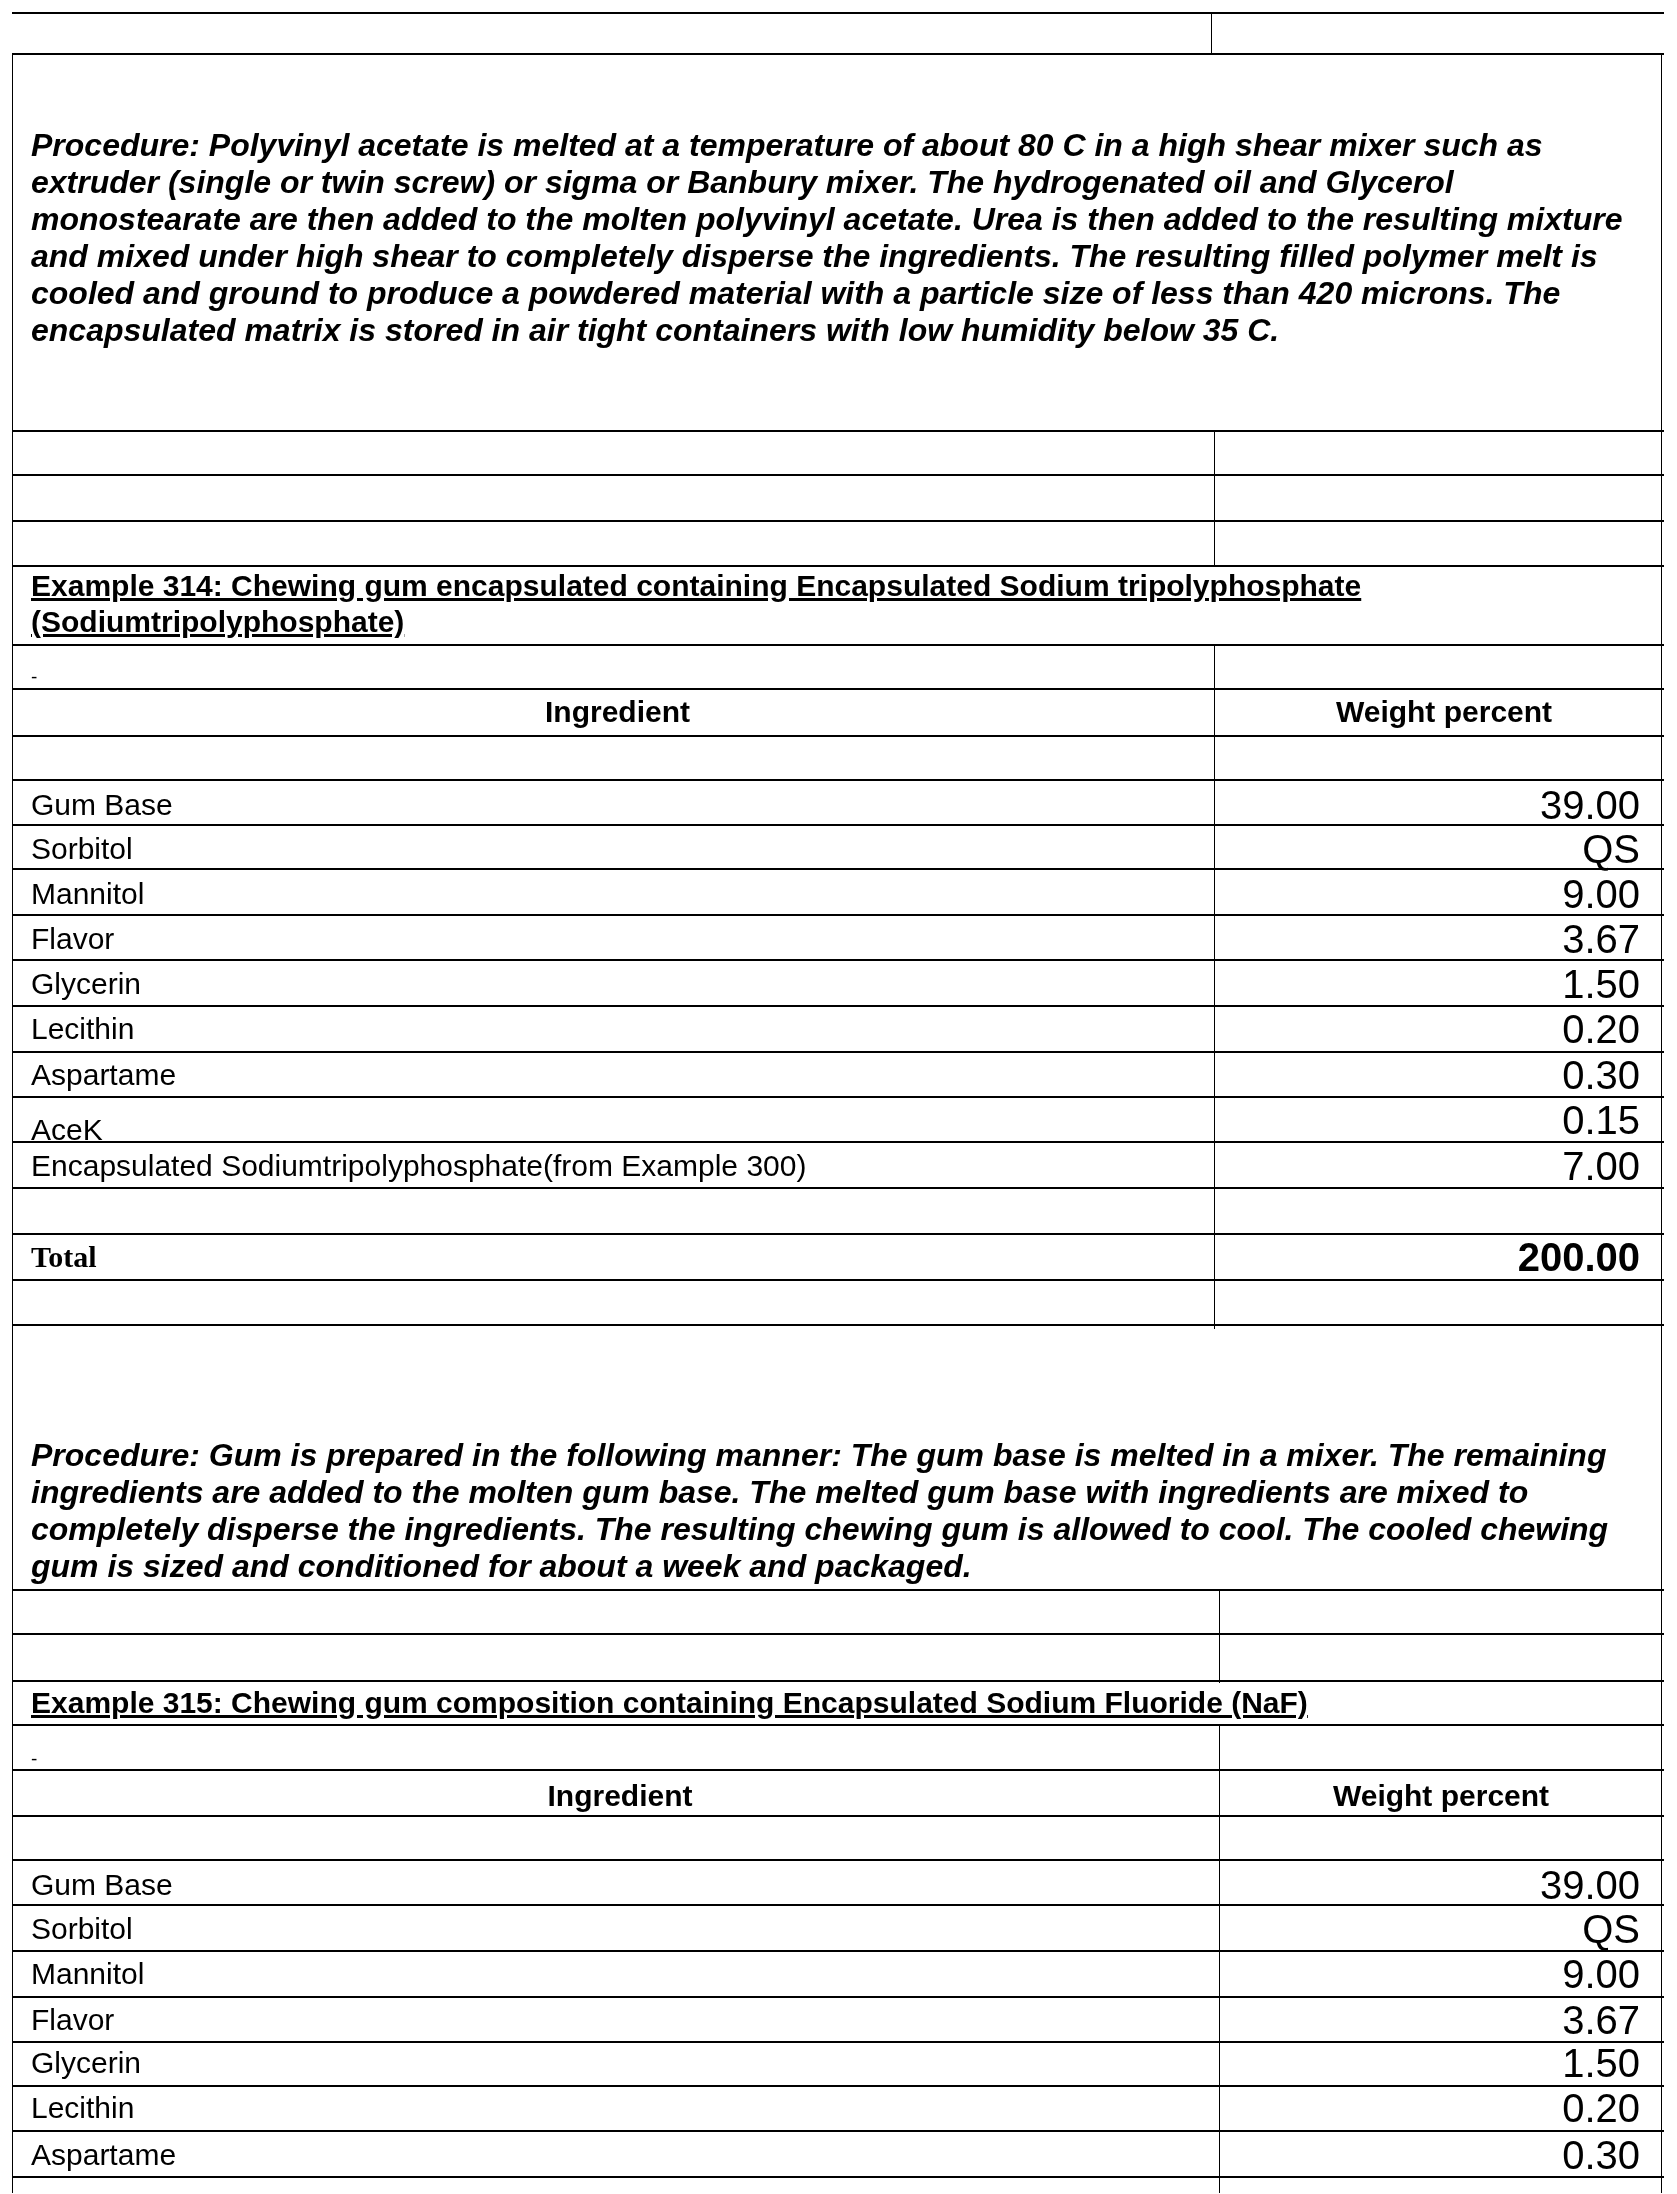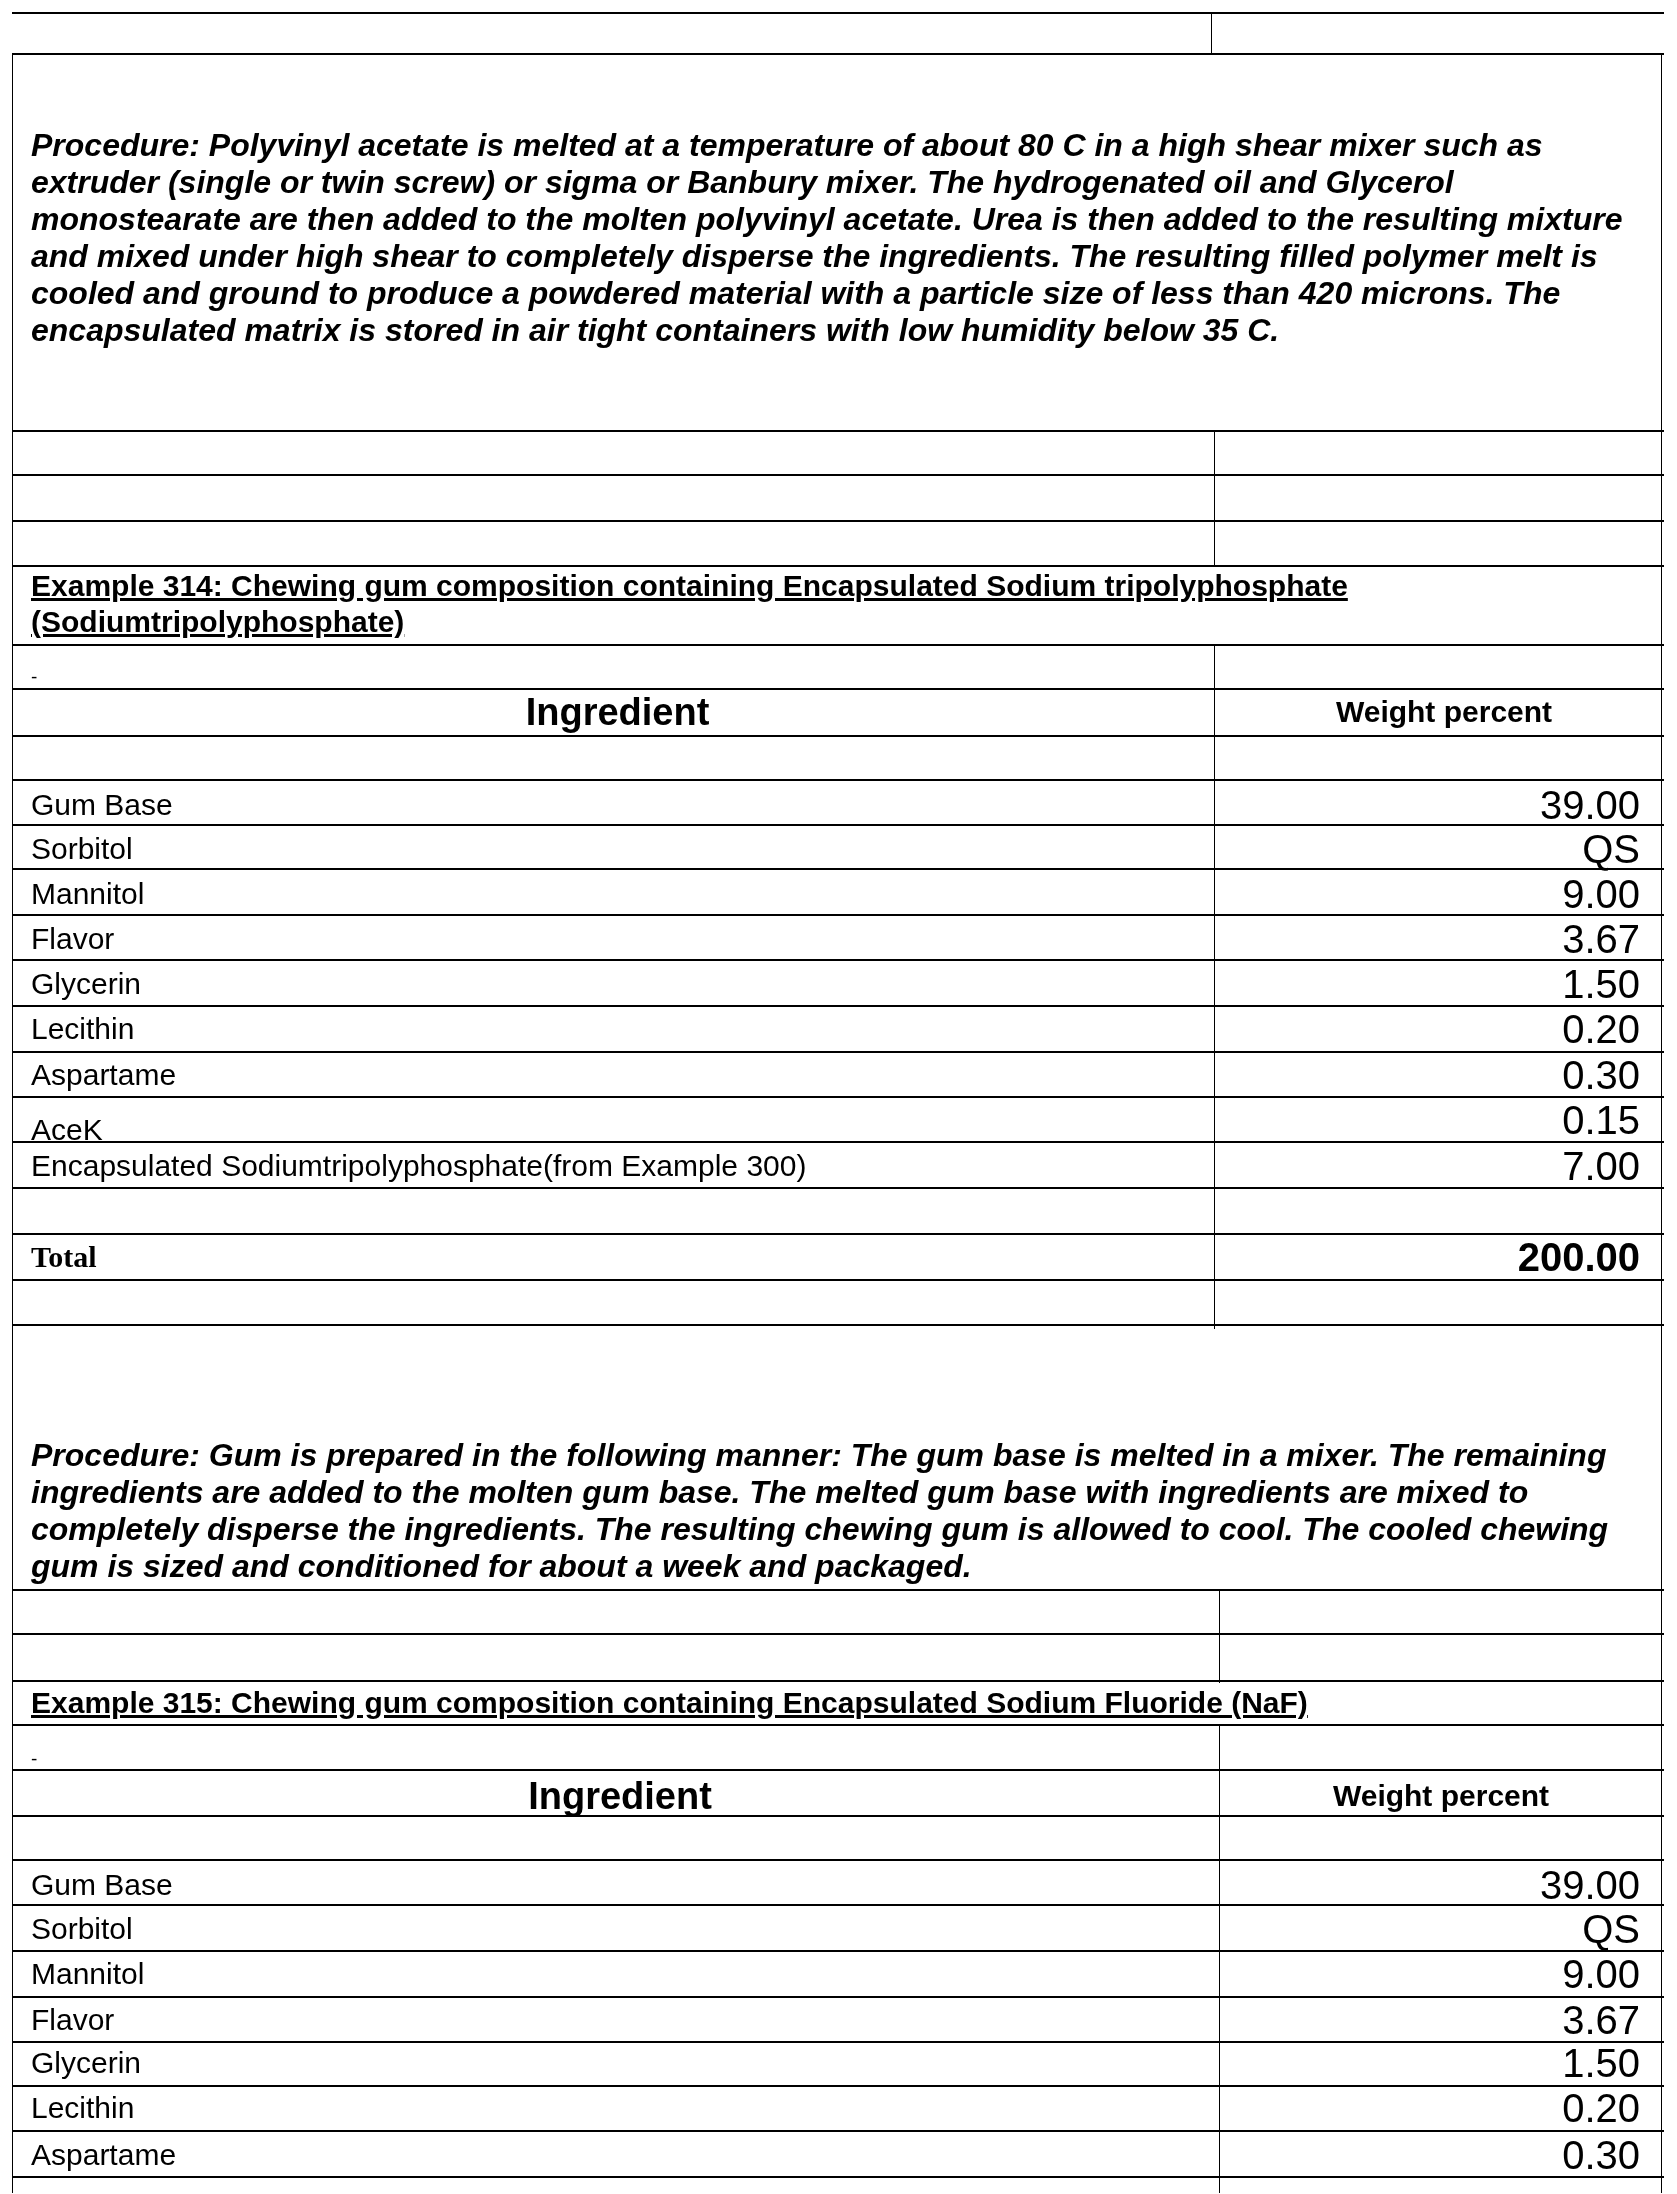--- a/index.html
+++ b/index.html
@@ -9,21 +9,21 @@
   .hline { position: absolute; left: 0; width: 1652px; height: 0; border-top: 2.6px solid #000; }
   .vline { position: absolute; width: 0; border-left: 1.7px solid #000; }
   .lborder { position: absolute; left: 0; top: 53px; height: 2140px; border-left: 1.7px solid #000; }
   .rborder { position: absolute; left: 1649px; border-left: 1.7px solid #000; }
   .para { position: absolute; left: 19px; width: 1618px; font-size: 32px; font-weight: bold;
           font-style: italic; line-height: 37px; }
   .title { position: absolute; left: 19px; width: 1627px; font-size: 30px; font-weight: bold;
            text-decoration: underline; line-height: 36px; }
   .cell-l { position: absolute; left: 19px; font-size: 30px; line-height: 34px; white-space: nowrap; }
   .cell-r { position: absolute; right: 24px; font-size: 40px; line-height: 34px; white-space: nowrap; text-align: right; }
-  .hdr-l { position: absolute; left: 0; width: 1211px; text-align: center; font-size: 38px; font-weight: bold; line-height: 34px; }
+  .hdr-l { position: absolute; left: 0; width: 1211px; text-align: center; font-size: 30px; font-weight: bold; line-height: 34px; }
   .hdr-r { position: absolute; left: 1212px; width: 440px; text-align: center; font-size: 30px; font-weight: bold; line-height: 34px; }
   .bold { font-weight: bold; }
   .dash { position: absolute; left: 19px; font-size: 19px; }
 </style>
 </head>
 <body>
 
 <div class="page">
 
   <div class="lborder"></div>
@@ -34,21 +34,21 @@
   <div class="hline" style="top:53px;"></div>
 
   <div class="para" style="top:127px;">Procedure: Polyvinyl acetate is melted at a temperature of about 80 C in a high shear mixer such as extruder (single or twin screw) or sigma or Banbury mixer. The hydrogenated oil and Glycerol monostearate are then added to the molten polyvinyl acetate. Urea is then added to the resulting mixture and mixed under high shear to completely disperse the ingredients. The resulting filled polymer melt is cooled and ground to produce a powdered material with a particle size of less than 420 microns. The encapsulated matrix is stored in air tight containers with low humidity below 35 C.</div>
   <div class="hline" style="top:430px;"></div>
 
   <div class="vline" style="left:1202px;top:430px;height:135px;"></div>
   <div class="hline" style="top:474px;"></div>
   <div class="hline" style="top:520px;"></div>
   <div class="hline" style="top:565px;"></div>
 
-  <div class="title" style="top:568px;">Example 314: Chewing gum composition containing Encapsulated Sodium tripolyphosphate (Sodiumtripolyphosphate)</div>
+  <div class="title" style="top:568px;">Example 314: Chewing gum encapsulated containing Encapsulated Sodium tripolyphosphate (Sodiumtripolyphosphate)</div>
   <div class="hline" style="top:644px;"></div>
   <div class="vline" style="left:1202px;top:644px;height:685px;"></div>
   <div class="dash" style="top:666px;">-</div>
   <div class="hline" style="top:688px;"></div>
 
   <div class="hdr-l" style="top:695px;">Ingredient</div>
   <div class="hdr-r" style="top:695px;">Weight percent</div>
   <div class="hline" style="top:735px;"></div>
   <div class="hline" style="top:779px;"></div>
 

